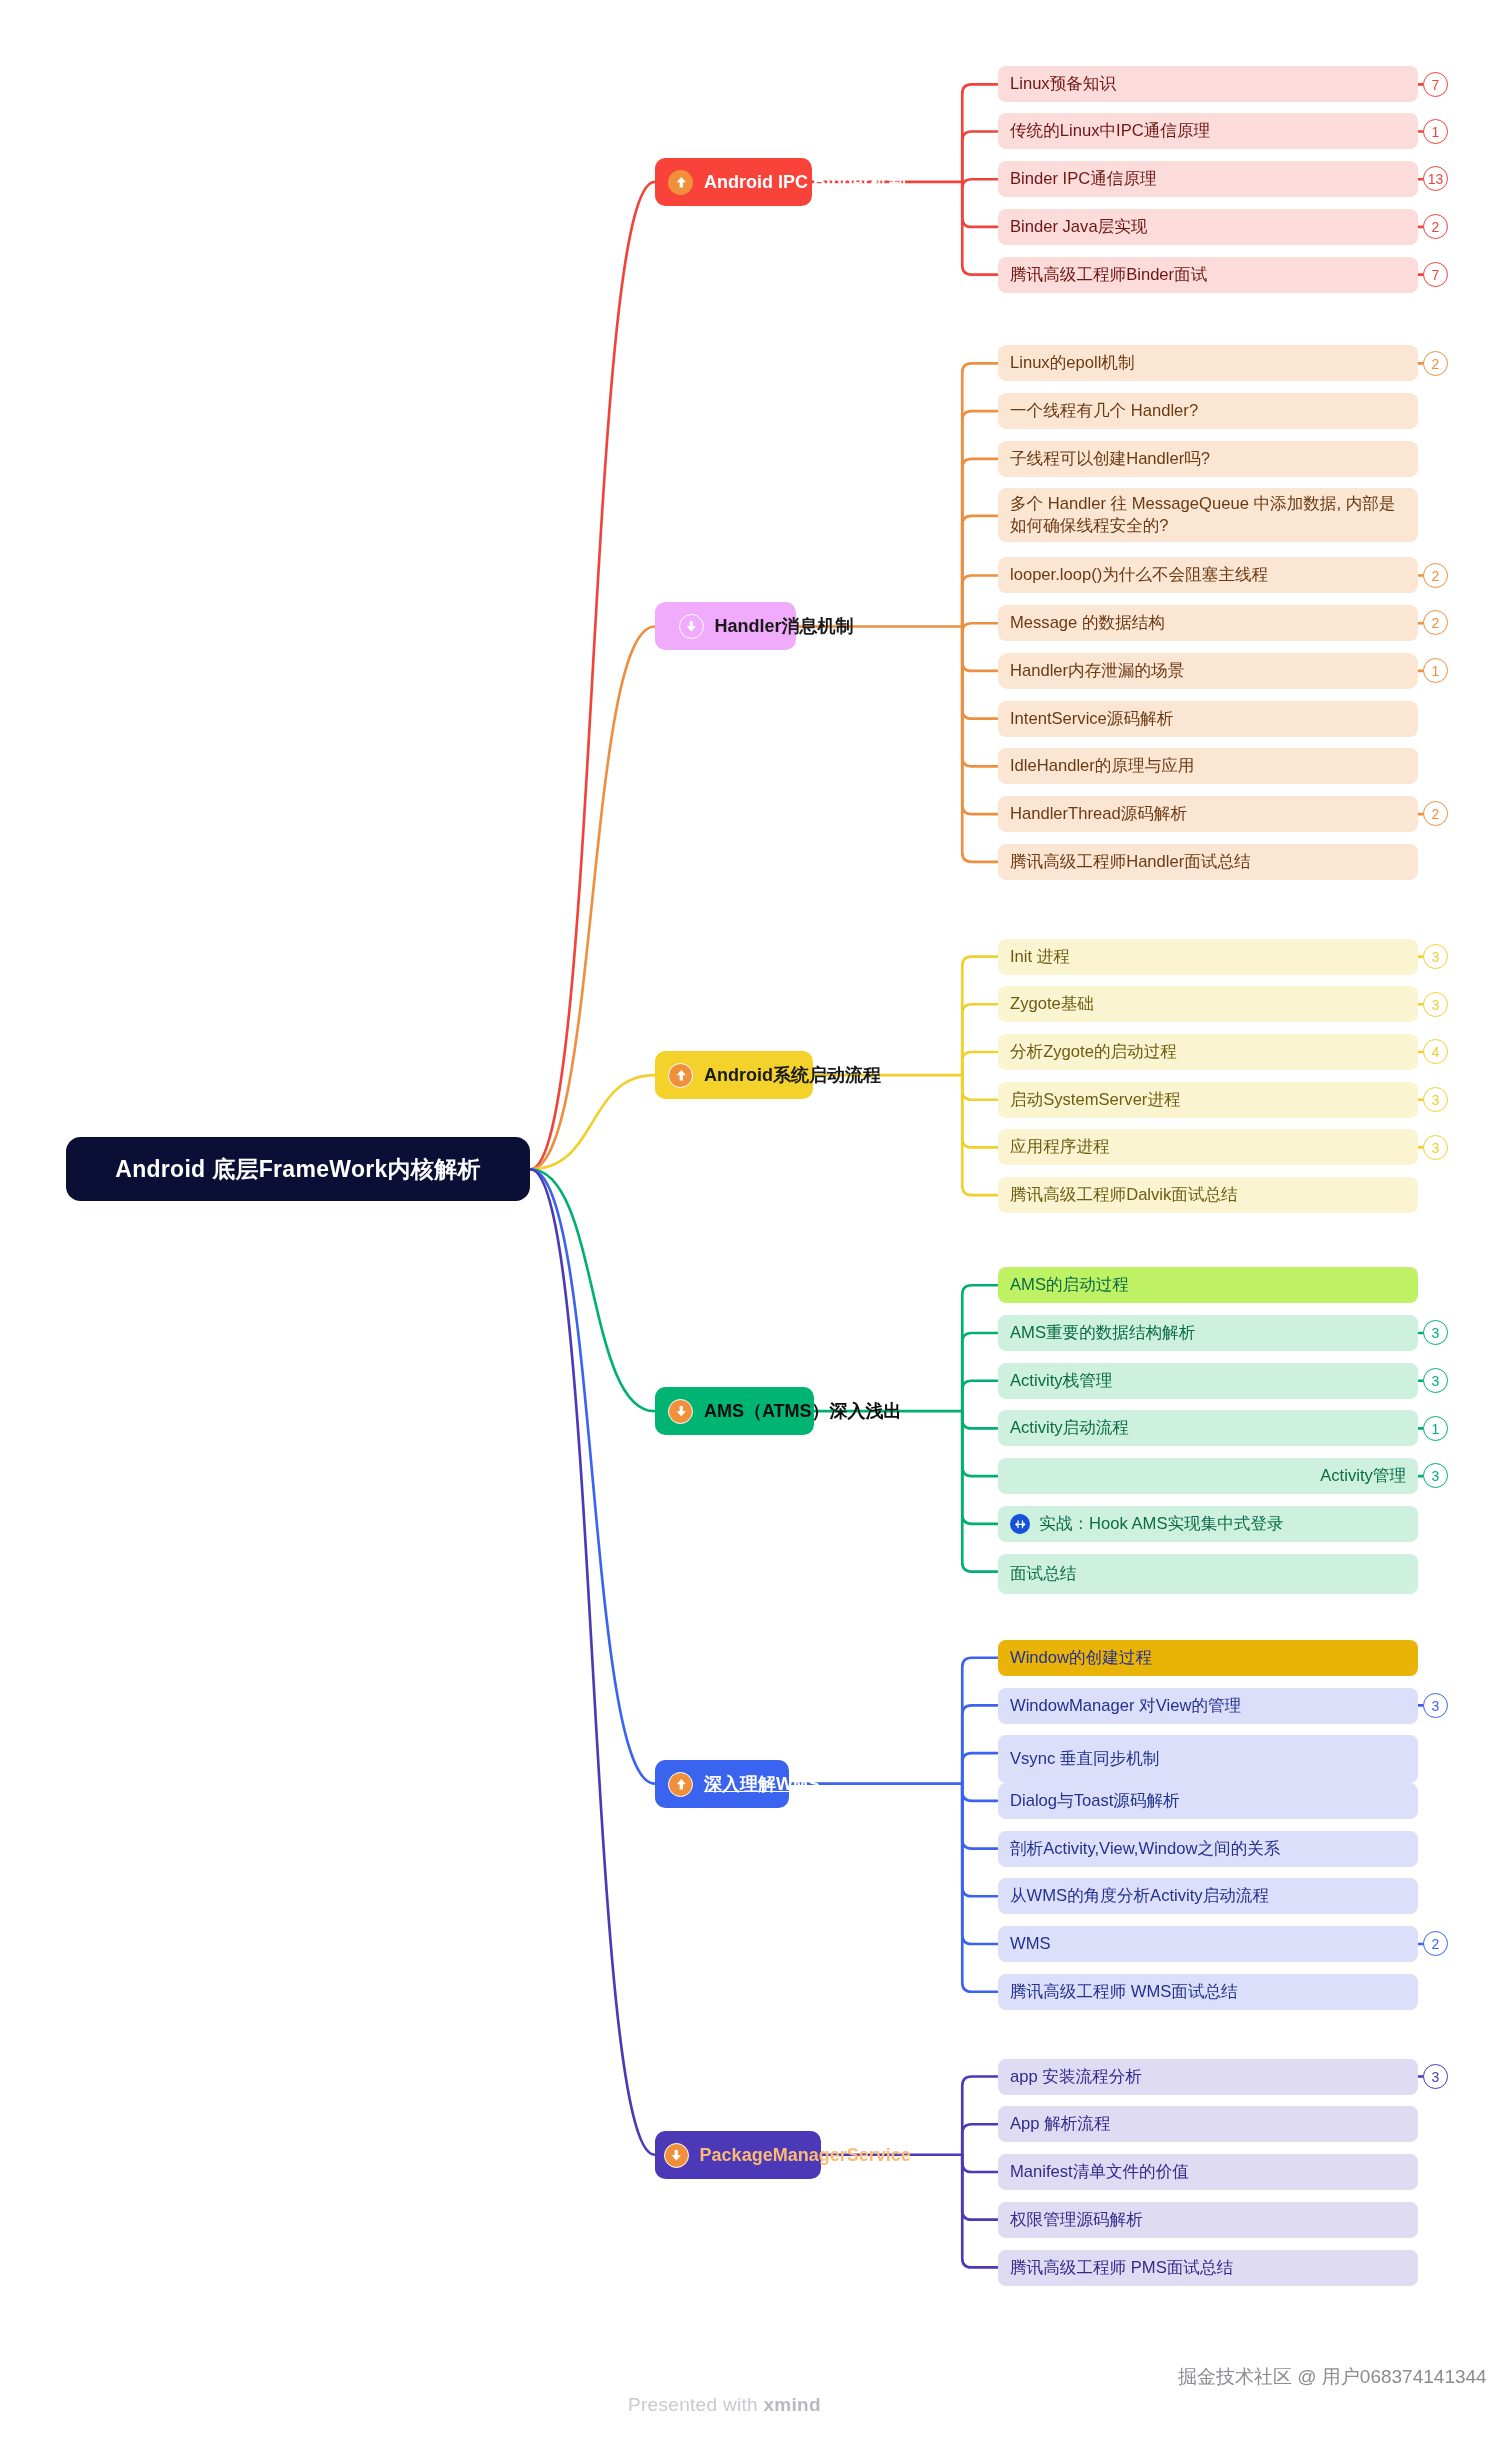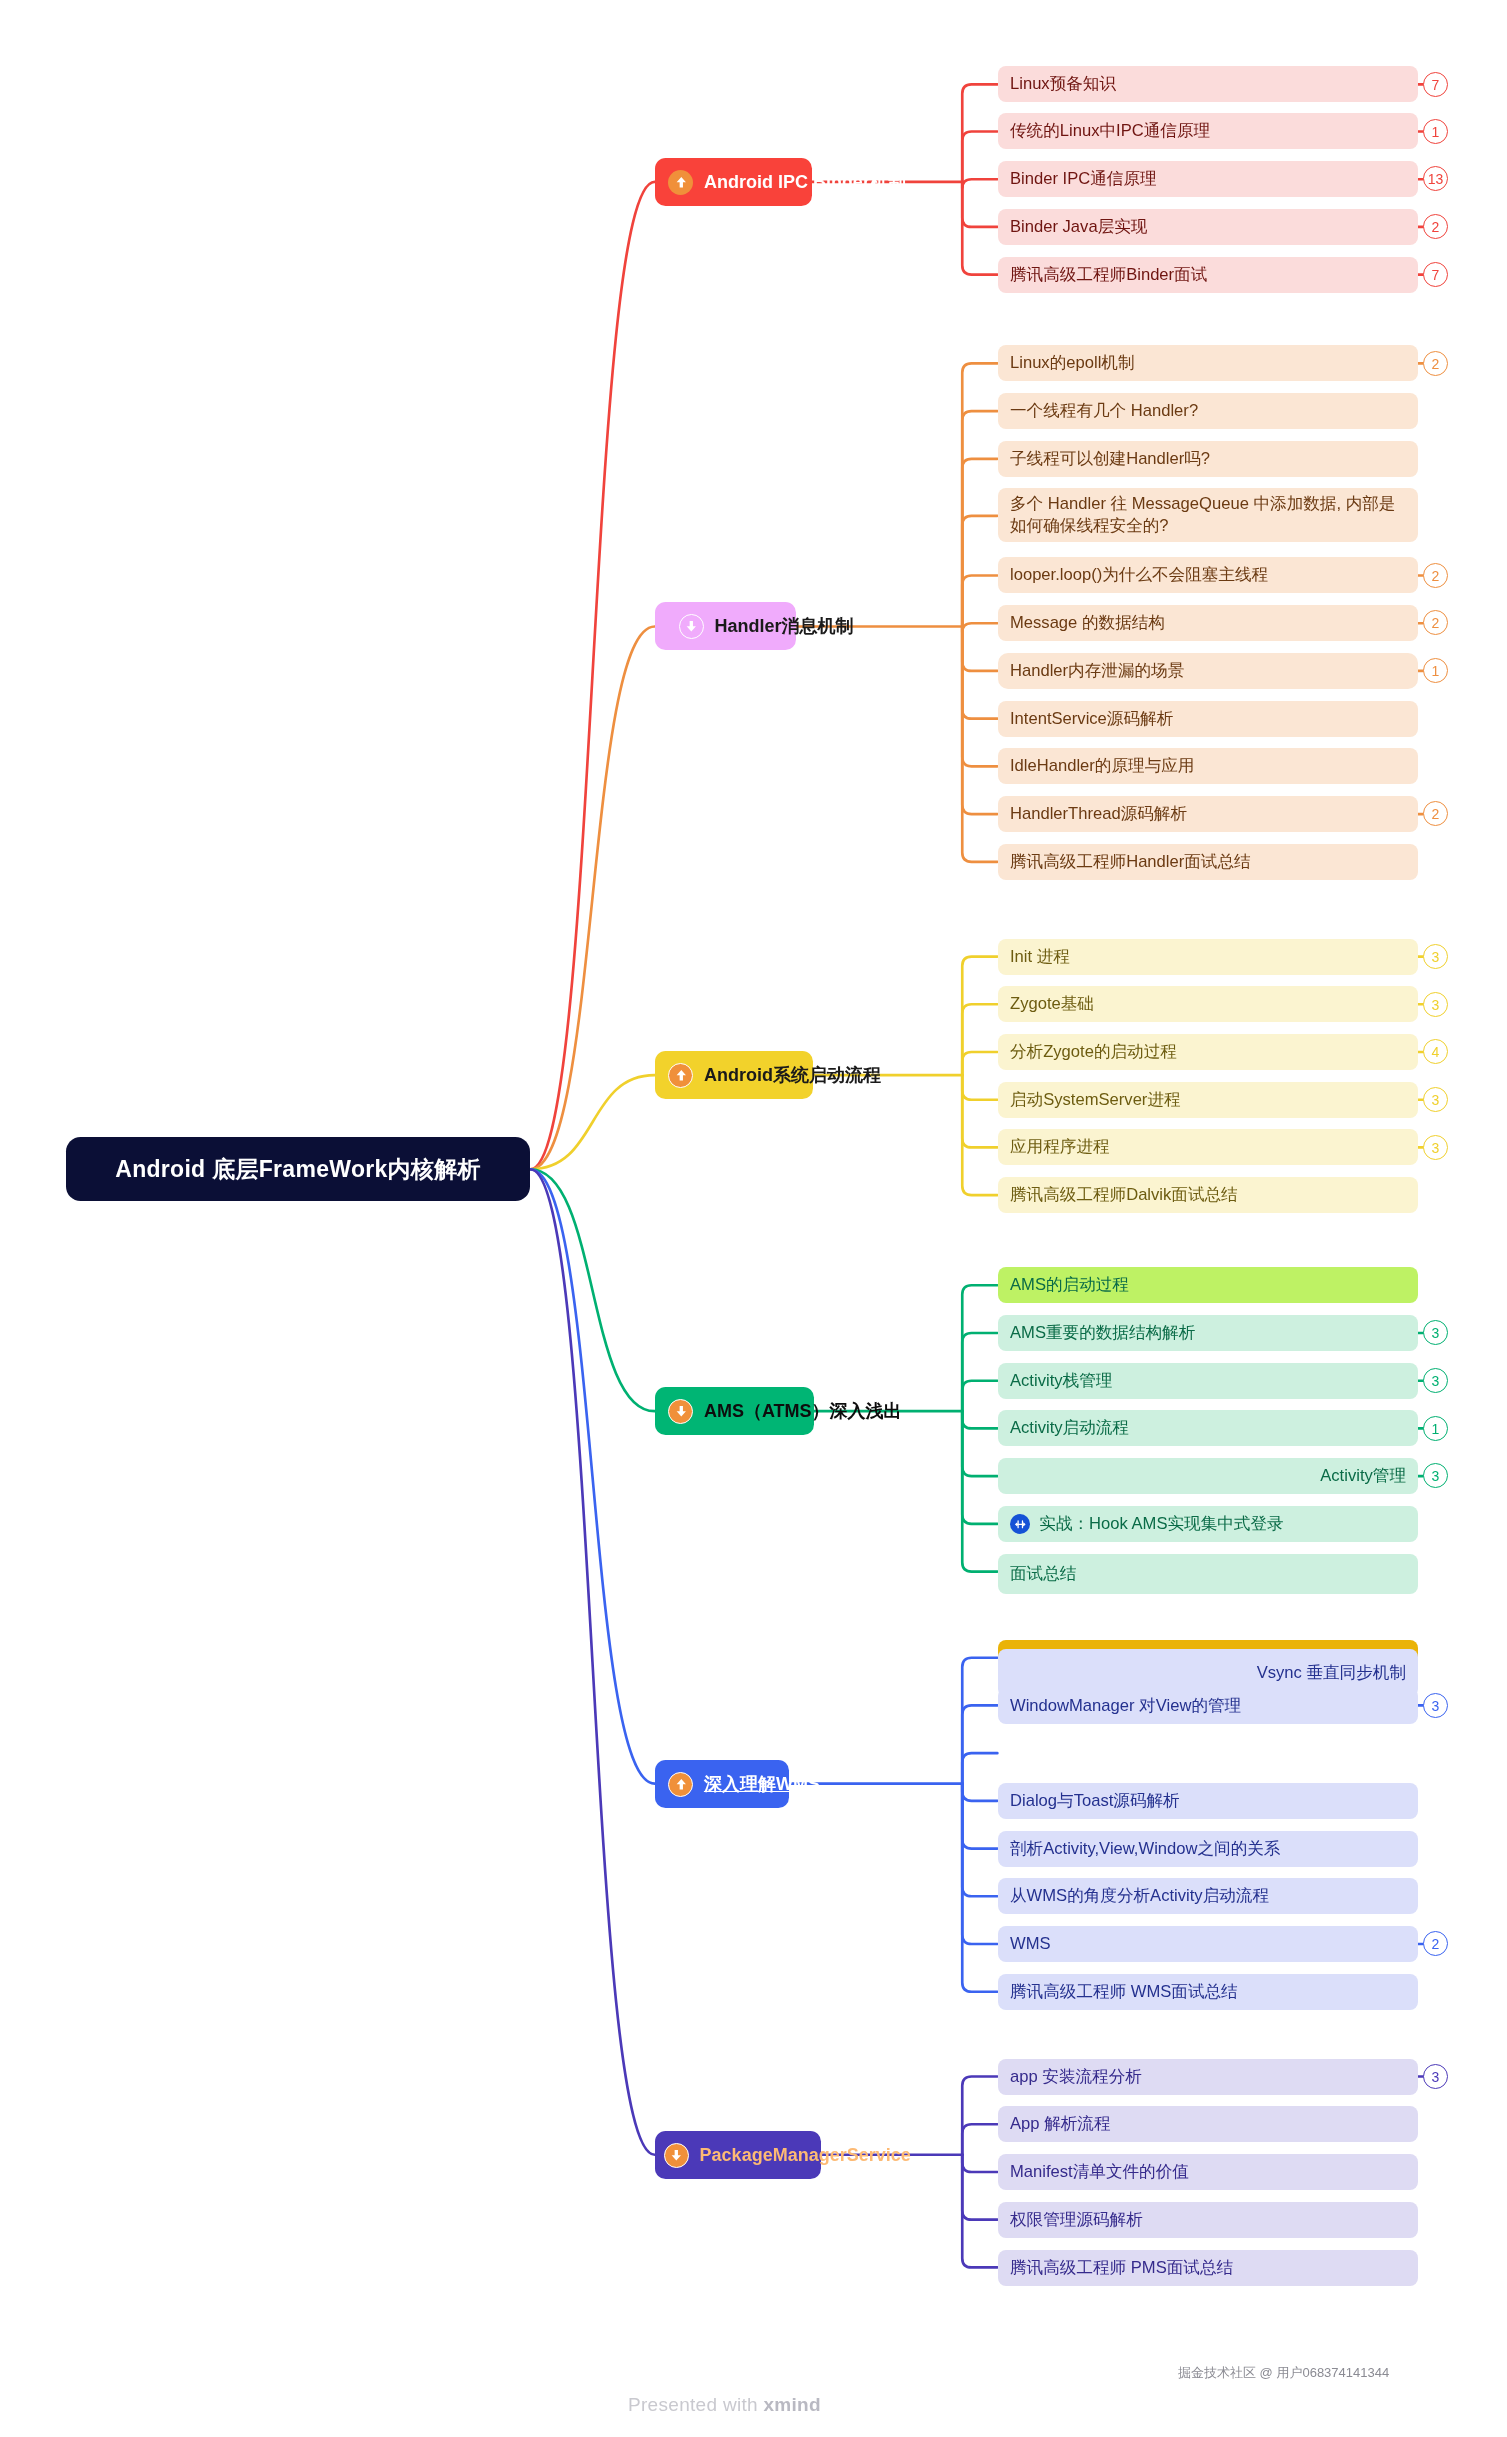--- a/index.html
+++ b/index.html
@@ -90,21 +90,21 @@
     position: absolute;
     left: 628px; top: 2394px;
     font-size: 19px;
     color: #c9c9cf;
     letter-spacing: 0.3px;
   }
   .xmind-credit b { color: #b9b9c2; font-weight: bold; }
   .user-credit {
     position: absolute;
     left: 1178px; top: 2364px;
-    font-size: 13px;
+    font-size: 19px;
     color: #8b8b93;
     white-space: nowrap;
   }
 </style>
 </head>
 <body>
 
 <div id="stage">
 
   <svg id="wires" viewBox="0 0 2274 3678" width="1507" height="2438">
@@ -343,21 +343,21 @@
         </span>
         <span class="b-label">深入理解WMS</span>
       </div>
       <div class="leaf" style="top: 1640px; height: 36px; background: #eab308; color: rgb(36, 49, 143);">
         <span class="leaf-txt">Window的创建过程</span>
       </div>
       <div class="leaf" style="top: 1688px; height: 36px; background: rgb(219, 223, 250); color: rgb(36, 49, 143);">
         <span class="leaf-txt">WindowManager 对View的管理</span>
       </div>
       <div class="count" style="left: 1423px; top: 1693px; color: rgb(58, 99, 240);">3</div>
-      <div class="leaf" style="top: 1649px; height: 48px; background: rgb(219, 223, 250); color: rgb(36, 49, 143); justify-content: flex-end;">
+      <div class="leaf" style="top: 1735px; height: 48px; background: rgb(219, 223, 250); color: rgb(36, 49, 143);">
         <span class="leaf-txt">Vsync 垂直同步机制</span>
       </div>
       <div class="leaf" style="top: 1783px; height: 36px; background: rgb(219, 223, 250); color: rgb(36, 49, 143);">
         <span class="leaf-txt">Dialog与Toast源码解析</span>
       </div>
       <div class="leaf" style="top: 1831px; height: 36px; background: rgb(219, 223, 250); color: rgb(36, 49, 143);">
         <span class="leaf-txt">剖析Activity,View,Window之间的关系</span>
       </div>
       <div class="leaf" style="top: 1878px; height: 36px; background: rgb(219, 223, 250); color: rgb(36, 49, 143);">
         <span class="leaf-txt">从WMS的角度分析Activity启动流程</span>

